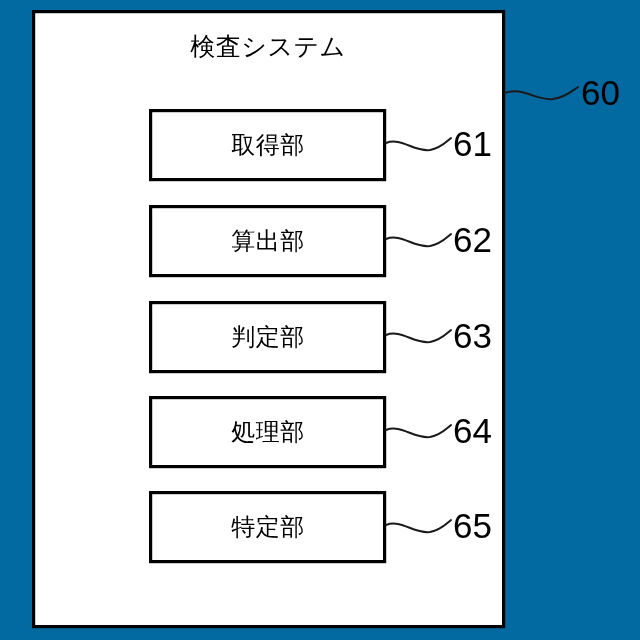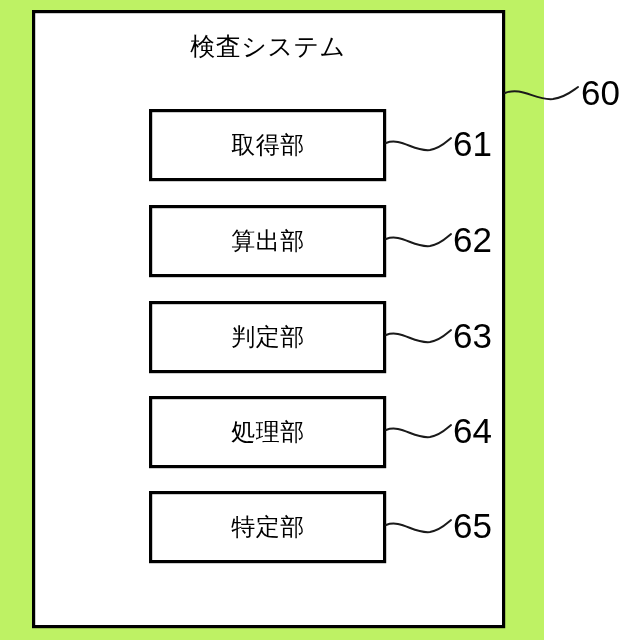--- a/index.html
+++ b/index.html
@@ -9,23 +9,23 @@
     background: #ffffff;
   }
   body {
     width: 640px;
     height: 640px;
     overflow: hidden;
     font-family: "Liberation Sans", "DejaVu Sans", sans-serif;
   }
   #figure-root {
     position: relative;
-    width: 544px;
+    width: 640px;
     height: 640px;
-    background: #bef264;
+    background: #0369a1;
   }
   #figure-svg {
     position: absolute;
     top: 0;
     left: 0;
     width: 640px;
     height: 640px;
     display: block;
   }
   .frame-rect {

